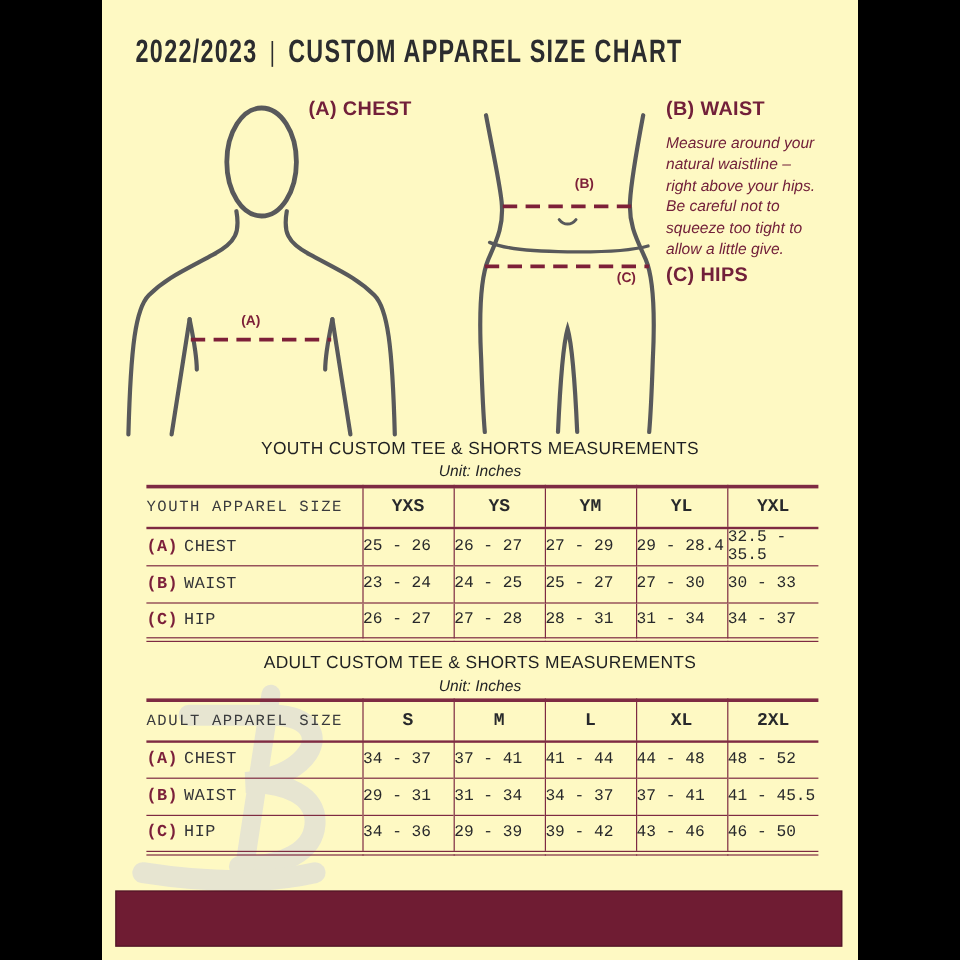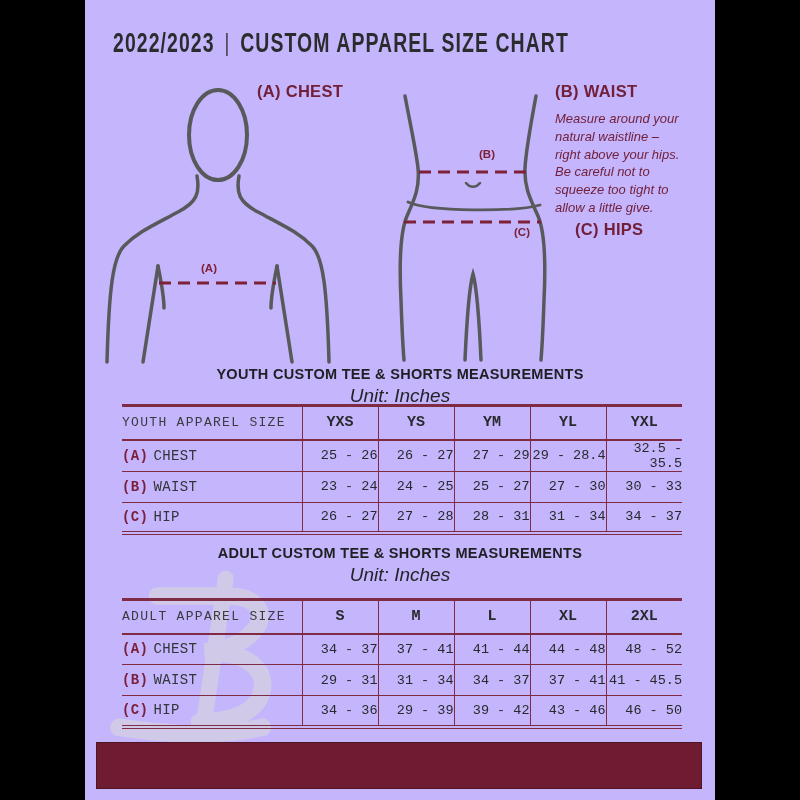--- a/index.html
+++ b/index.html
@@ -1,64 +1,64 @@
 <!DOCTYPE html>
 <html><head>
 <meta charset="utf-8">
 <style>
   html,body{margin:0;padding:0;background:#000;}
   .stage{position:relative;width:800px;height:800px;background:#000;overflow:hidden;}
-  .page{position:absolute;left:85px;top:0;width:630px;height:800px;background:#c4b5fd;
+  .page{position:absolute;left:85px;top:0;width:630px;height:800px;background:#fef9c3;
         overflow:hidden;font-family:"Liberation Sans",sans-serif;color:#2f3032;}
 
   
   .header{position:absolute;left:0;top:20px;width:630px;height:46px;display:flex;
           align-items:center;justify-content:space-between;padding:0 28px;box-sizing:border-box;}
   .title-group{display:flex;align-items:center;white-space:nowrap;transform:scaleX(.72);
                transform-origin:left center;font-weight:bold;font-size:27px;color:#2b2c2e;
                letter-spacing:1.5px;}
   .title-sep{font-weight:400;font-size:23px;padding:0 14px;color:#2b2c2e;}
 
   
   .figures{position:absolute;left:10px;top:78px;width:480px;height:290px;}
   .fig-label{position:absolute;font-weight:bold;font-size:11.5px;color:#7d2038;}
   .lbl-a{left:116px;top:262px;}
   .lbl-b{left:394px;top:148px;}
   .lbl-c{left:429px;top:226px;}
 
   .textblock{position:absolute;}
   .tb-chest{left:172px;top:82px;width:150px;}
   .tb-waist{left:470px;top:82px;width:145px;}
-  .tb-hips{left:470px;top:220px;width:152px;margin-left:20px;}
+  .tb-hips{left:470px;top:220px;width:152px;}
   .tb-head{font-weight:bold;font-size:16.5px;color:#72203a;margin:0 0 9px 0;letter-spacing:.3px;}
   .tb-body{font-style:italic;font-size:13px;line-height:1.37;color:#72203a;white-space:pre-line;margin:0;}
 
   
-  .section-title{position:absolute;left:0;width:630px;text-align:center;font-weight:bold;
+  .section-title{position:absolute;left:0;width:630px;text-align:center;font-weight:normal;
                  font-size:14.5px;letter-spacing:.3px;color:#1e1f21;}
   .unit-line{position:absolute;left:0;width:630px;text-align:center;font-style:italic;
-             font-size:19px;color:#232426;}
+             font-size:13px;color:#232426;}
   .y-title{top:366px;} .y-unit{top:385px;}
   .a-title{top:545px;} .a-unit{top:564px;}
 
   table.sizes{position:absolute;left:37px;width:560px;border-collapse:collapse;
               table-layout:fixed;z-index:2;font-family:Liberation Mono, monospace;}
-  .y-table{top:404px;} .a-table{top:598px;}
+  .y-table{top:404px;} .a-table{top:582px;}
   table.sizes col.c0{width:180px;} table.sizes col.cn{width:76px;}
   table.sizes thead tr{height:34px;border-top:3px solid #7e2b43;border-bottom:2px solid #7e2b43;}
   table.sizes tbody tr{height:31px;border-bottom:1.6px solid #7e2b43;}
   table.sizes tbody tr:last-child{border-bottom:4px double #7e2b43;}
   table.sizes td,table.sizes th{padding:0;vertical-align:middle;}
   table.sizes td:not(:first-child),table.sizes th:not(:first-child){border-left:1.6px solid #7e2b43;}
   .size-label{font-weight:400;font-size:13px;letter-spacing:1.3px;color:#3a3b3d;
               text-align:left;padding-left:14px;}
   .col-head{font-weight:bold;font-size:15px;color:#28292b;text-align:center;}
   .row-label{text-align:left;padding-left:14px;font-size:14px;color:#333437;letter-spacing:.4px;}
   .row-prefix{font-weight:bold;color:#7b1f3a;margin-right:5px;}
-  .cell-val{text-align:right;font-size:13.5px;color:#28292b;}
+  .cell-val{text-align:left;font-size:13.5px;color:#28292b;}
 
   
   .watermark{position:absolute;left:20px;top:566px;width:210px;height:186px;opacity:.6;z-index:1;}
   .footer-bar{position:absolute;left:11px;top:742px;width:606px;height:47px;background:#6f1c33;
               border:1px solid rgba(0,0,0,.28);box-sizing:border-box;z-index:3;}
 </style>
 </head>
 <body>
 
 <div class="stage">

